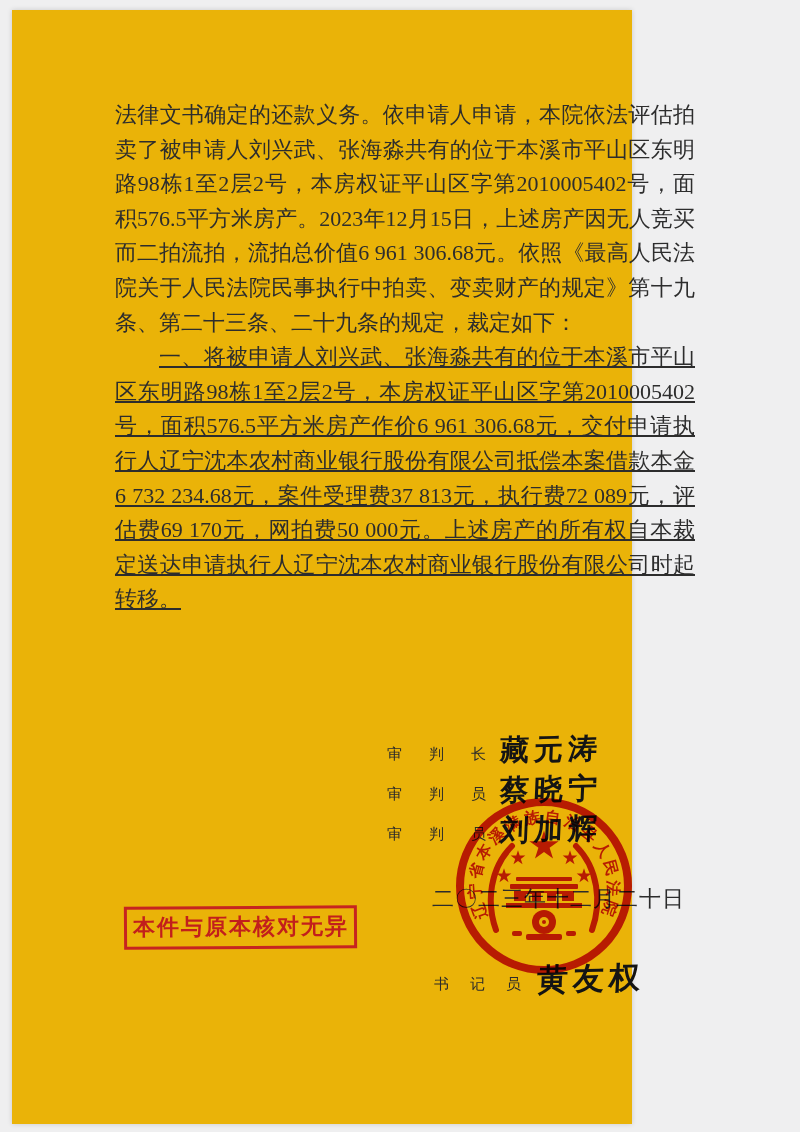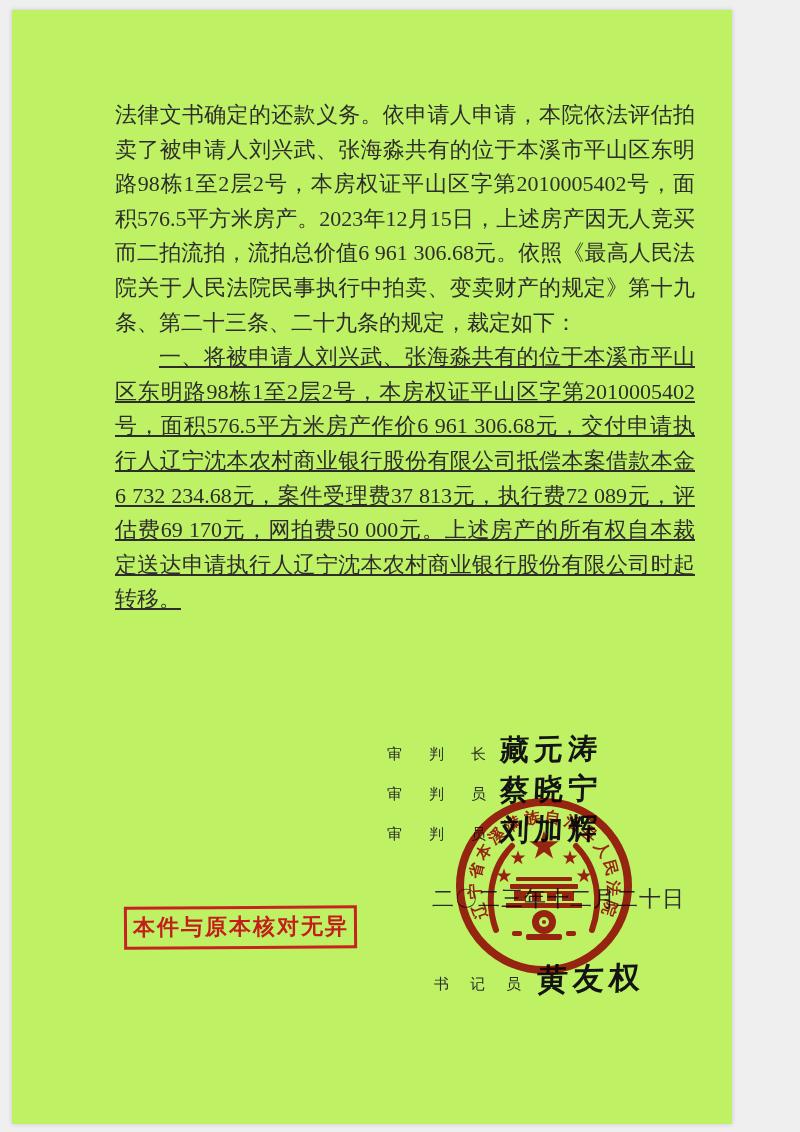--- a/index.html
+++ b/index.html
@@ -2,22 +2,22 @@
 <html><head>
 <meta charset="utf-8">
 <style>
   html,body{margin:0;padding:0;}
   body{
     width:800px;height:1132px;position:relative;overflow:hidden;
     background:#efeff0;
     font-family:"Liberation Serif","DejaVu Serif",serif;
   }
   .page{
-    position:absolute;left:12px;top:10px;width:720px;height:1114px;
-    background:#bef264;
+    position:absolute;left:12px;top:10px;width:620px;height:1114px;
+    background:#eab308;
     box-shadow:0 0 5px rgba(0,0,0,.16);
   }
   
   .body-text{
     position:absolute;left:103px;top:88px;width:580px;
     font-size:22px;line-height:34.6px;color:#2d2d2d;
     text-align:justify;text-justify:inter-character;
   }
   .body-text p{margin:0;}
   .body-text p.indent{text-indent:2em;text-decoration:underline;}

